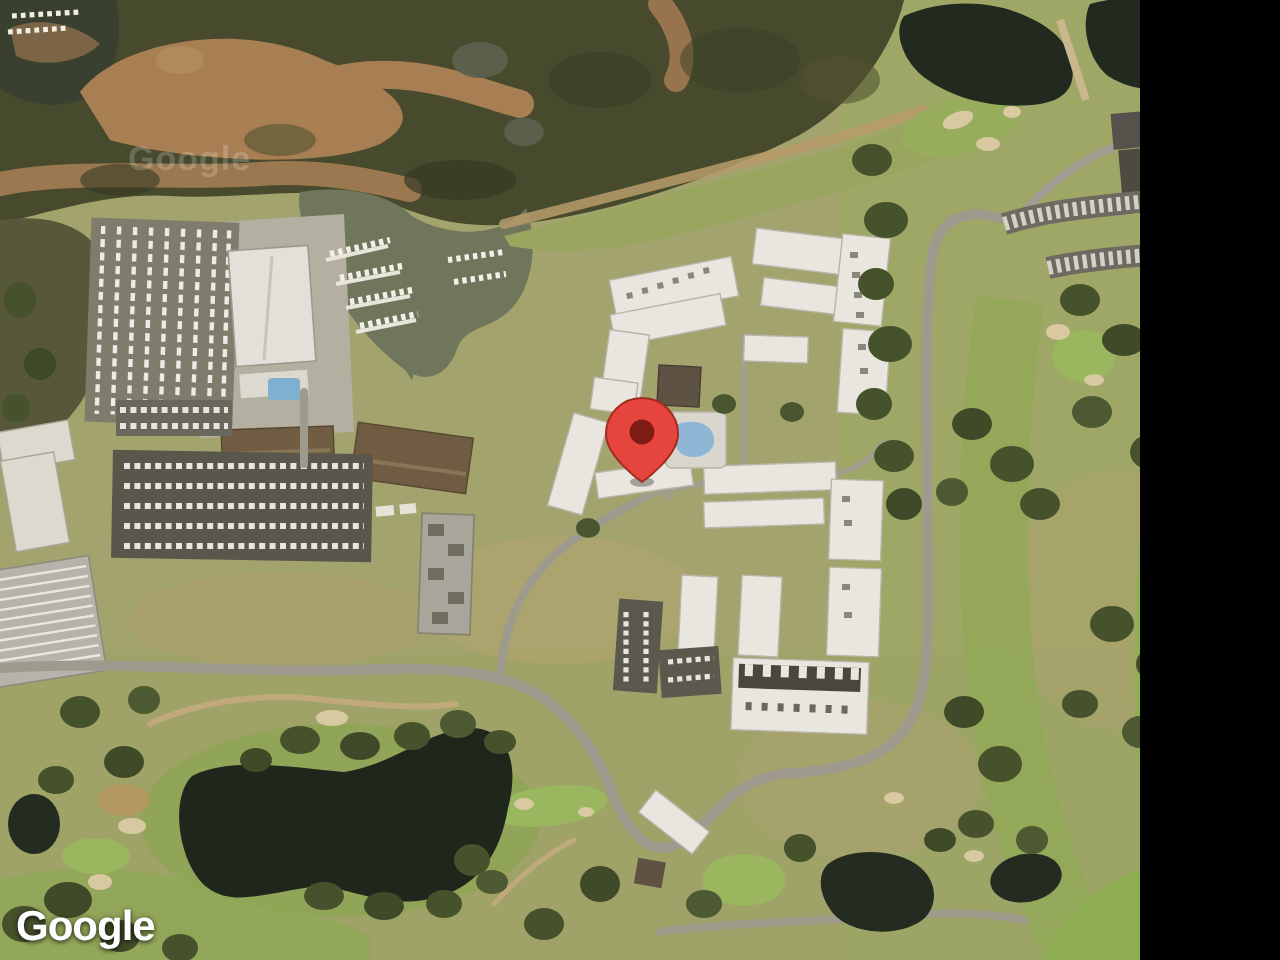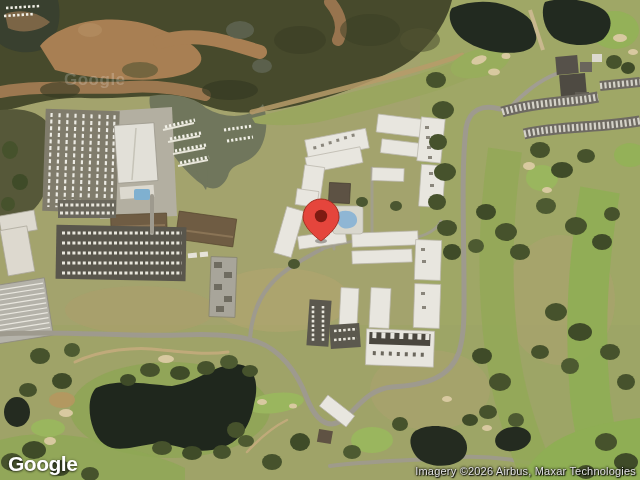--- a/index.html
+++ b/index.html
@@ -1,17 +1,17 @@
 <!DOCTYPE html>
 <html><head>
 <meta charset="utf-8">
 <style>
   html,body{margin:0;padding:0;background:#000;}
   .map-frame{
-    position:relative;width:640px;height:480px;overflow:hidden;
+    position:relative;width:570px;height:480px;overflow:hidden;
     font-family:"Liberation Sans",sans-serif;background:#a3a36d;
   }
   .map-frame svg{position:absolute;left:0;top:0;display:block;}
   .provider-logo{
     position:absolute;left:8px;bottom:4px;z-index:5;
     color:#ffffff;font-size:21px;font-weight:700;letter-spacing:-0.5px;
     text-shadow:0 1px 2px rgba(0,0,0,.55), 0 0 3px rgba(0,0,0,.35);
     cursor:pointer;user-select:none;
   }
   .attribution{
@@ -391,14 +391,13 @@
     <ellipse cx="18" cy="42" rx="6" ry="2.4" fill="rgba(0,0,0,0.3)"></ellipse>
     <path d="M18,0 C8,0 0,8 0,18 C0,29.5 18,42 18,42 C18,42 36,29.5 36,18 C36,8 28,0 18,0 Z" stroke="#A42B1F" stroke-width="1" fill="#E5453C"></path>
     <circle cx="18" cy="17" r="6.2" fill="#7E1B12"></circle>
   </g>
 </svg>
 
   <div class="center-watermark">Google</div>
 
   <div class="provider-logo" role="link">Google</div>
 
-  <div class="attribution">Imagery ©2026 Airbus, Maxar Technologies</div>
 </div>
 
 </body></html>

